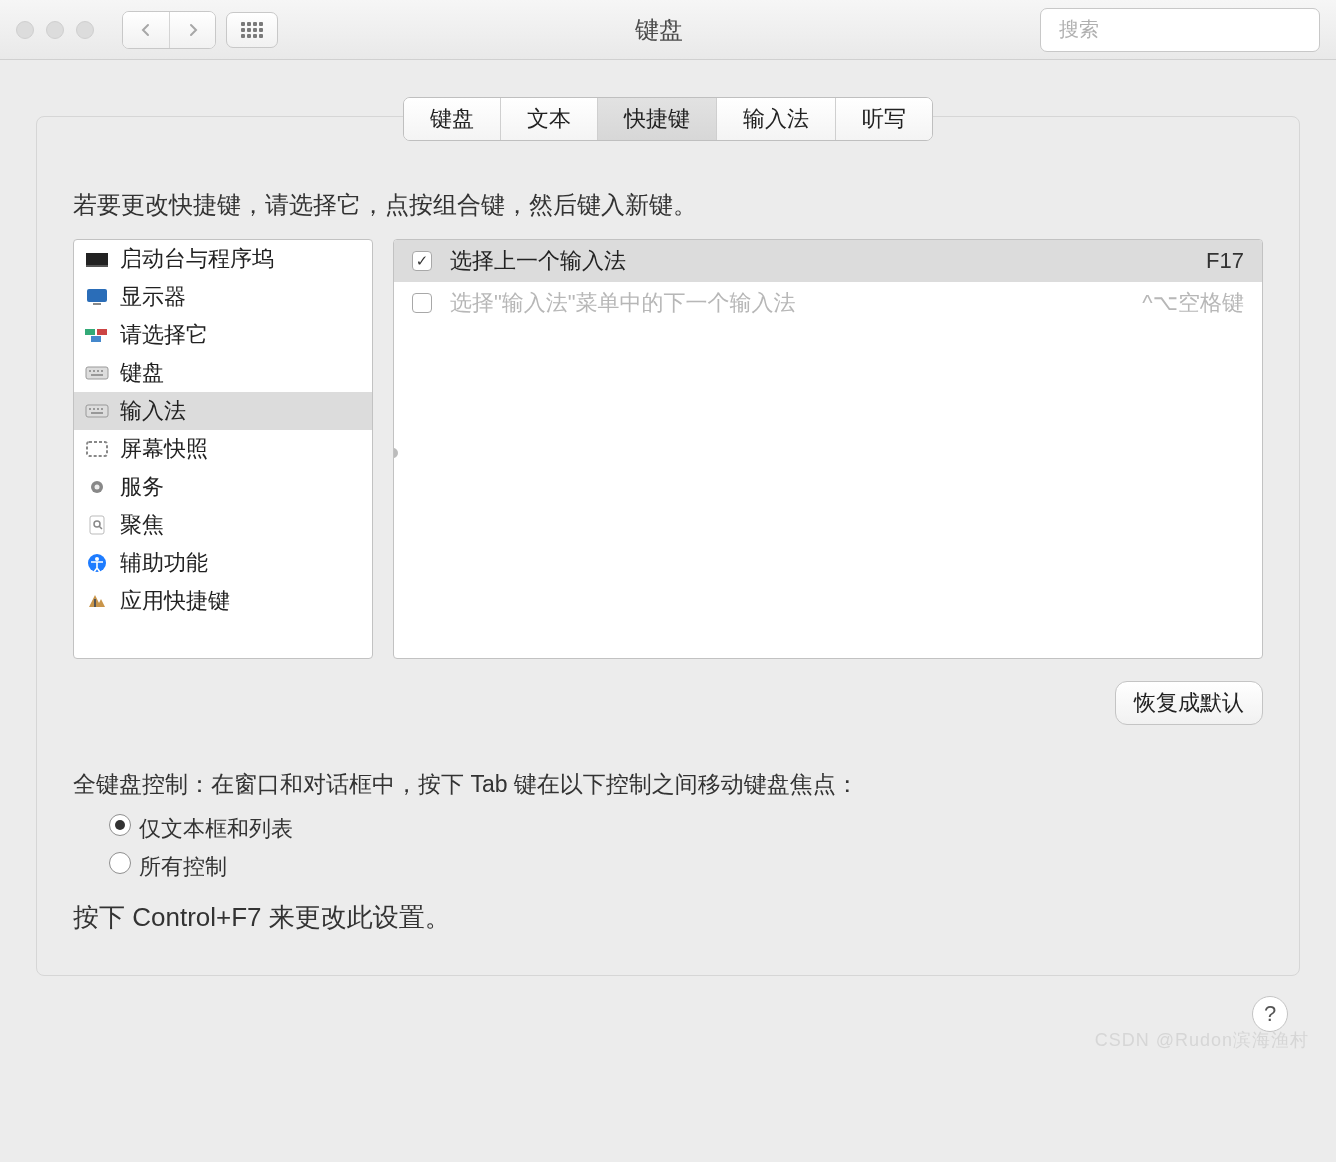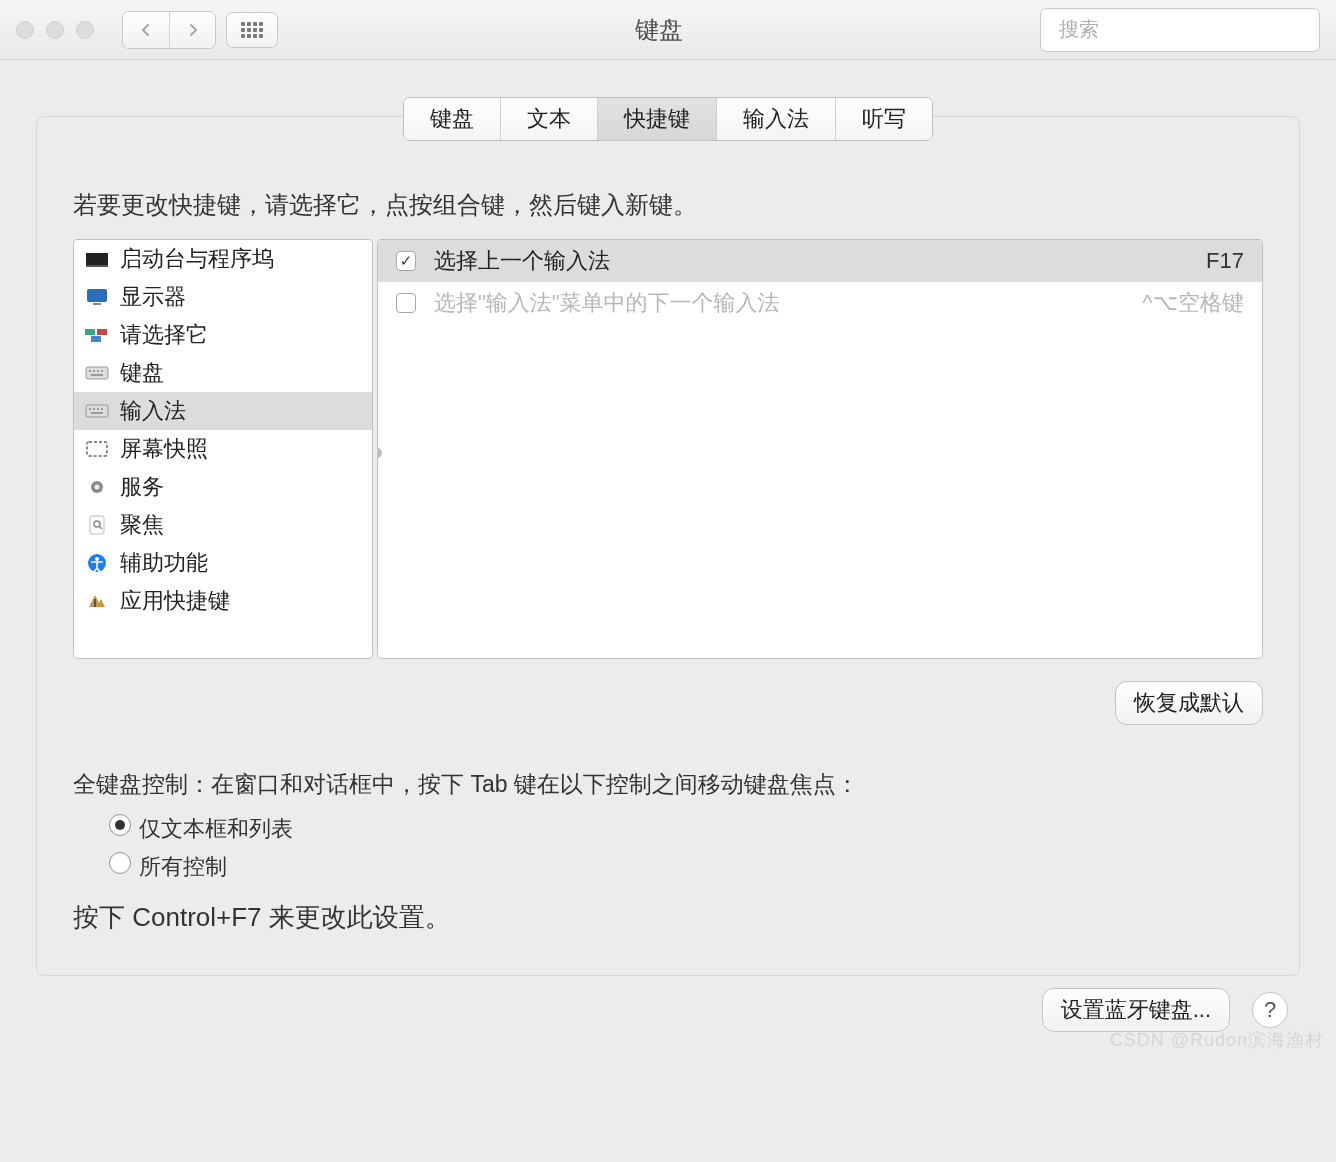--- a/index.html
+++ b/index.html
@@ -99,21 +99,21 @@
     border-right: 1px solid #cfcfcf;
     cursor: default;
   }
   .tabs .tab:last-child { border-right:none; }
   .tabs .tab.active { background: linear-gradient(#e2e2e2,#d7d7d7); }
 
   .instr { font-size: 24px; margin-bottom: 18px; color:#333; }
 
   .lists {
     display: flex;
-    gap: 4px;
+    gap: 20px;
   }
   .listbox {
     border: 1px solid #c2c2c2;
     background: #fff;
     border-radius: 4px;
     height: 420px;
     overflow: hidden;
   }
   .cats { width: 300px; }
   .cats .row {
@@ -163,21 +163,21 @@
   .bottom-row {
     position: absolute; right: 48px; bottom: 130px;
     display:flex; align-items:center; gap:22px;
   }
   .help {
     width:36px; height:36px; border:1px solid #c4c4c4; border-radius:50%;
     background:#fff; display:flex; align-items:center; justify-content:center;
     font-size:22px; color:#555;
   }
   .watermark {
-    position:absolute; right:12px; bottom:110px;
+    position:absolute; right:27px; bottom:110px;
     color:#d6d6d6; font-size:18px; letter-spacing:1px;
   }
 
   
   svg { display:block; }
 </style>
 </head>
 <body>
 
 <div class="toolbar">
@@ -371,17 +371,16 @@
           <span class="rdot "></span>
           <span>所有控制</span>
         </div>
       </div>
     <div class="hint">按下 Control+F7 来更改此设置。</div>
   </div>
 
 </div>
 
 <div class="bottom-row">
-  <div class="btn">设置蓝牙键盘...</div>
   <div class="help">?</div>
 </div>
 
 <div class="watermark">CSDN @Rudon滨海渔村</div>
 
 </body></html>

